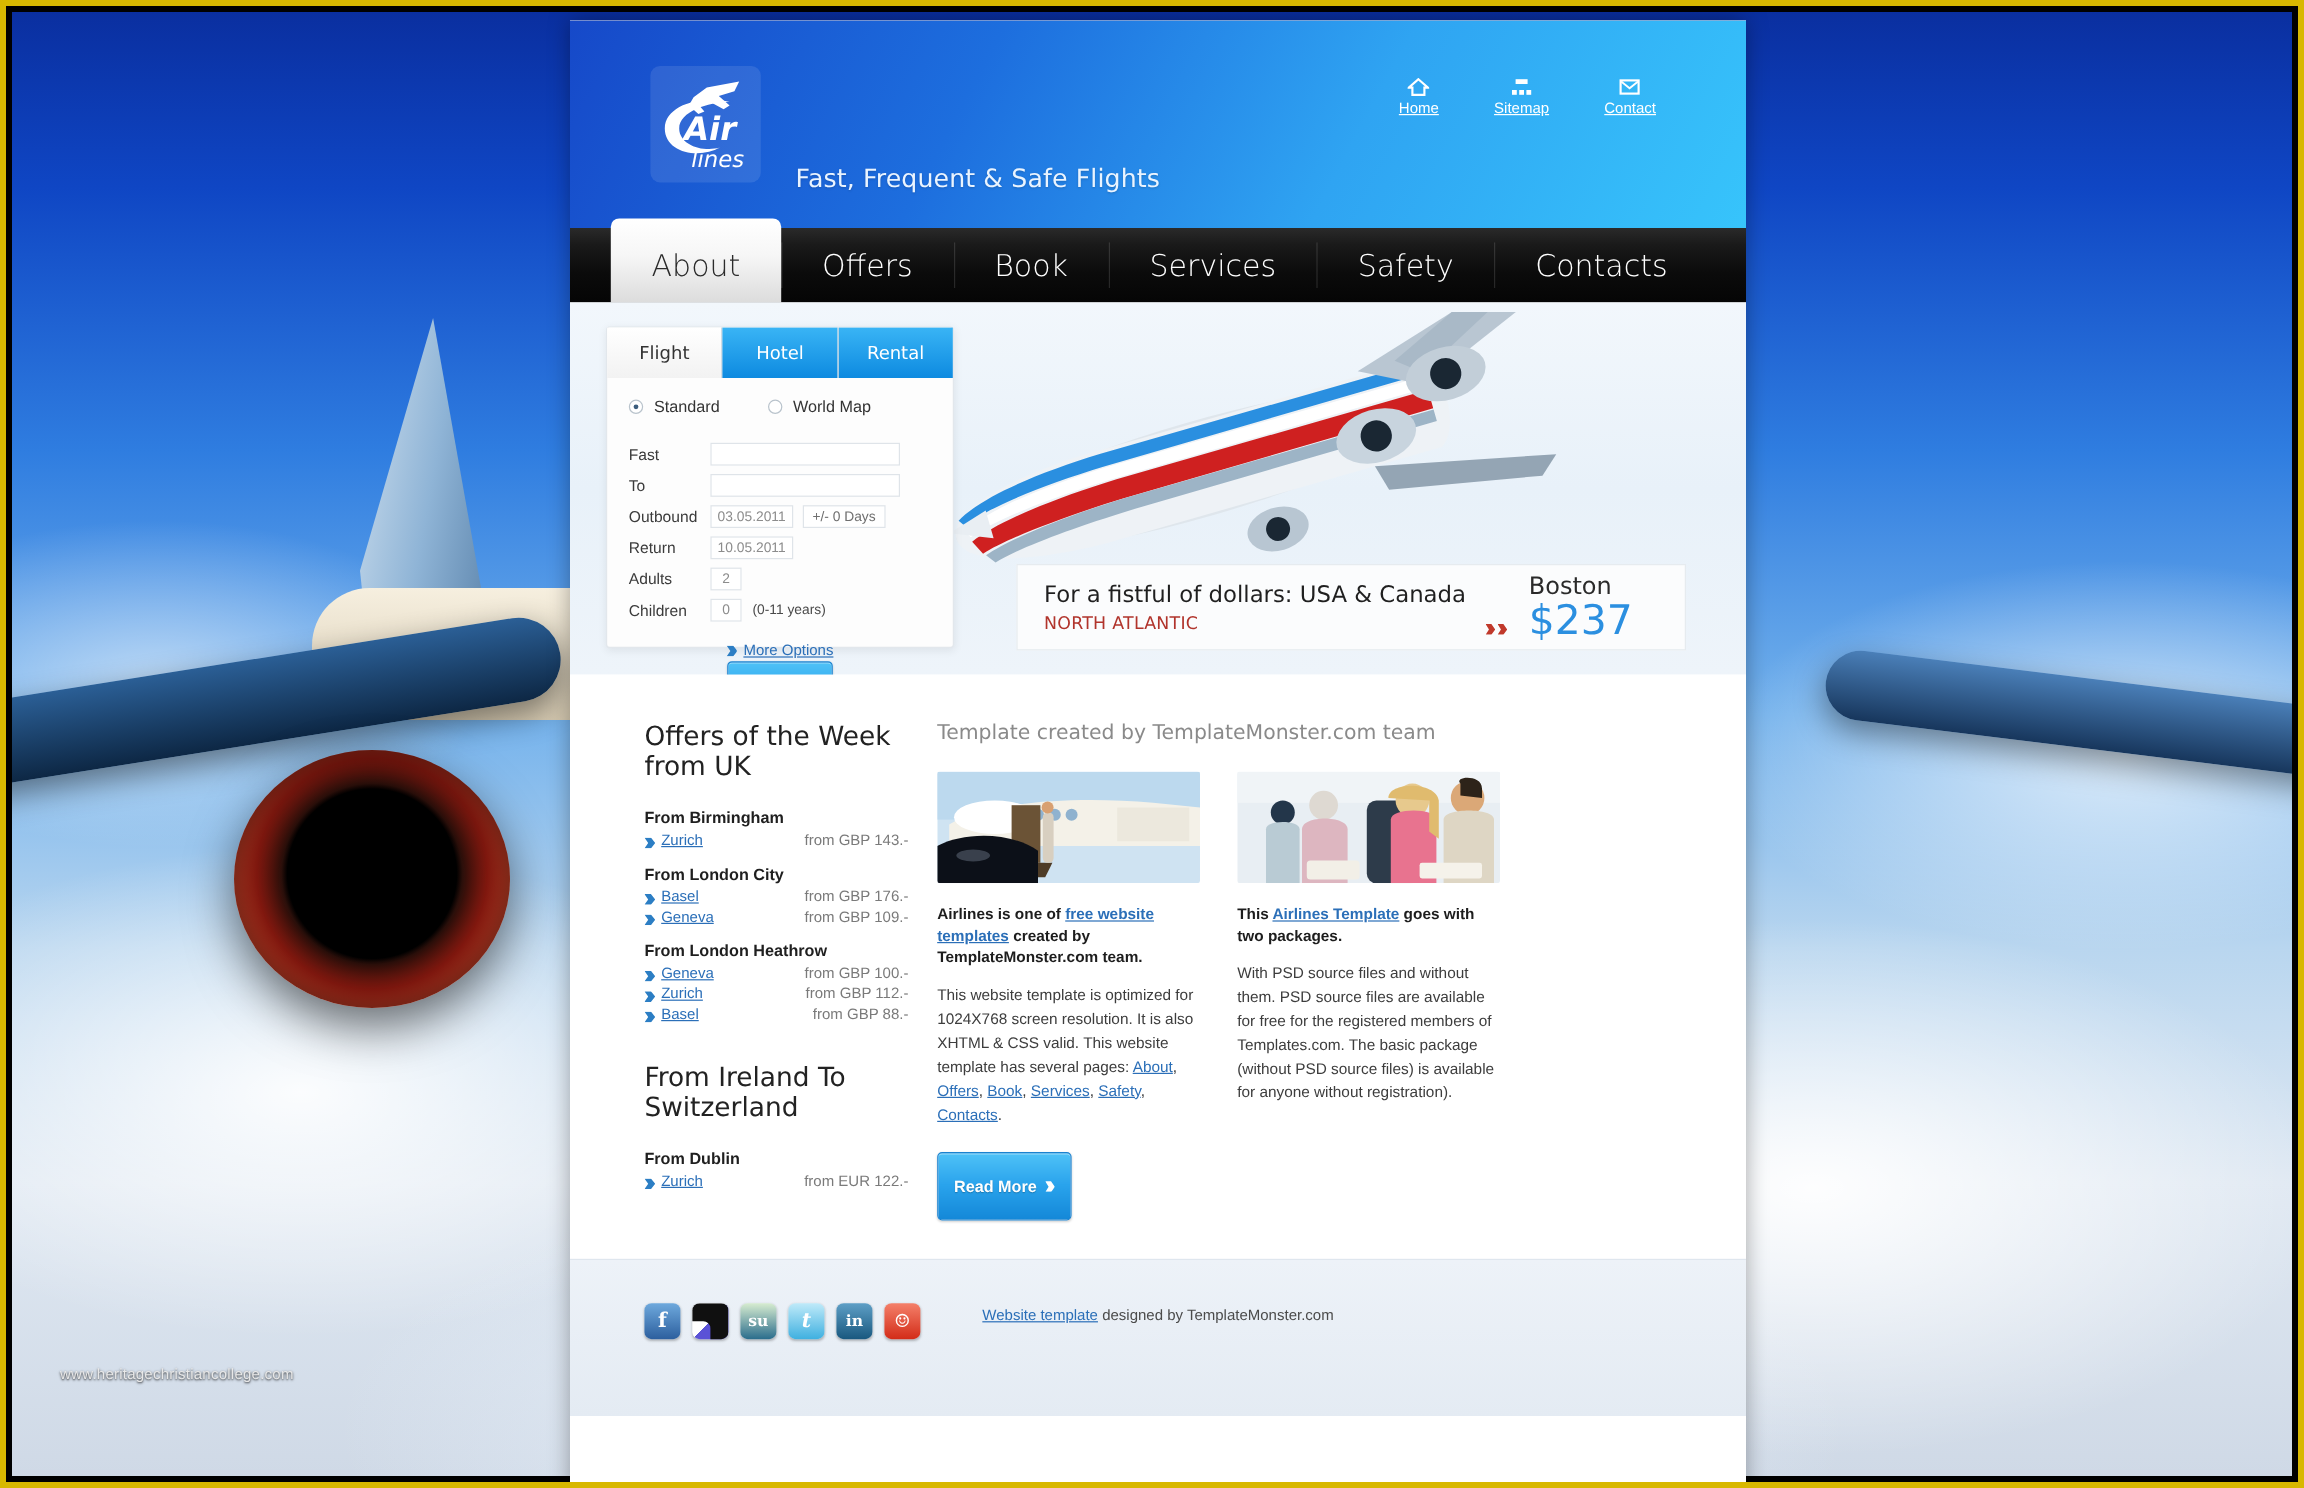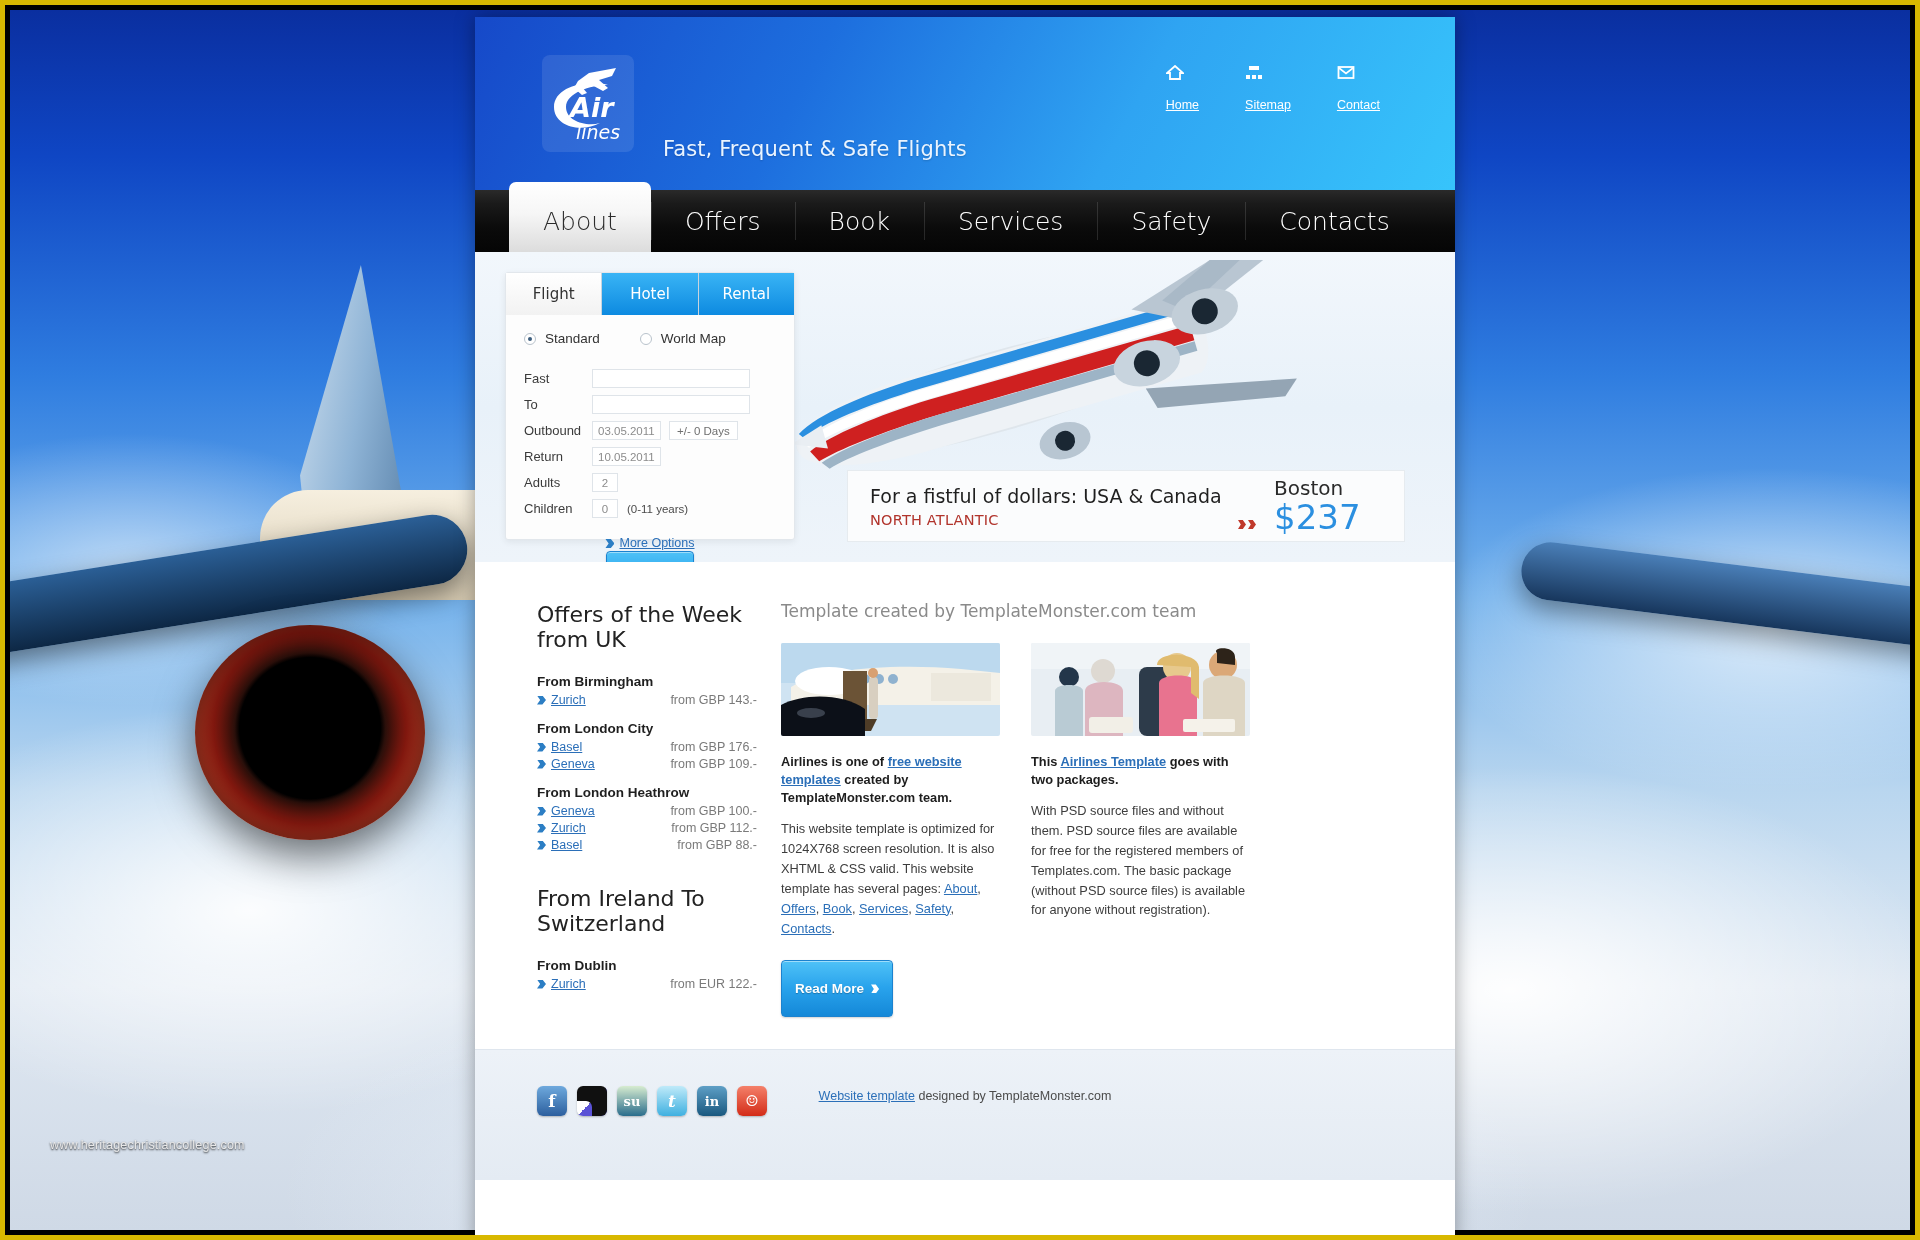--- a/index.html
+++ b/index.html
@@ -93,21 +93,21 @@
   #tagline {
     position: absolute; left: 188px; top: 120px;
     color: #eaf4ff; font-size: 21px; letter-spacing: .1px;
     font-family: "DejaVu Sans", sans-serif;
     text-shadow: 0 1px 2px rgba(0,0,0,.18);
   }
   #toplinks {
     position: absolute; right: 75px; top: 48px;
     display: flex; gap: 46px; align-items: flex-end;
   }
-  .toplink { display: flex; flex-direction: column; gap: 18px; cursor: pointer; }
+  .toplink { display: flex; flex-direction: column; align-items: center; gap: 3px; cursor: pointer; }
   .toplink .tl-label {
     color: #ffffff; font-size: 12.5px; text-decoration: underline;
     font-family: "Liberation Sans", sans-serif;
   }
   .tl-ico { width: 18px; height: 15px; position: relative; }
 
   
   #nav {
     position: relative; height: 62px;
     background: linear-gradient(180deg,#2a2a2a 0%, #1a1a1a 22%, #0b0b0b 60%, #050505 100%);
@@ -236,21 +236,21 @@
   #col-left { width: 300px; padding: 12px 18px 0 62px; }
   #col-right { flex: 1; padding: 10px 40px 0 6px; }
 
   .side-h {
     font-size: 22px; color: #222; font-family: "DejaVu Sans", sans-serif;
     font-weight: 400; margin-bottom: 22px;
   }
   .side-h.second { margin-top: 34px; }
   .grp-title { font-size: 13.5px; font-weight: bold; color: #1f1f1f; margin-bottom: 4px; }
   .grp + .grp { margin-top: 14px; }
-  .offer-line { display: flex; align-items: center; margin-bottom: 3px; }
+  .offer-line { display: flex; align-items: flex-end; margin-bottom: 3px; }
   .offer-line .city { font-size: 12.5px; color: #2b6fb8; text-decoration: underline; cursor: pointer; }
   .offer-line .price { margin-left: auto; font-size: 12.5px; color: #7a7a7a; }
 
   #about-title { font-size: 27px; color: #1f1f1f; font-family: "DejaVu Sans", sans-serif; font-weight: 400; }
   #about-sub { font-size: 17px; color: #8a8a8a; font-family: "DejaVu Sans", sans-serif; margin-top: 1px; }
 
   #photos { display: flex; gap: 31px; margin-top: 22px; }
   .photo { width: 219px; height: 93px; border-radius: 2px; overflow: hidden; position: relative; }
   .photo svg { display: block; }
 

